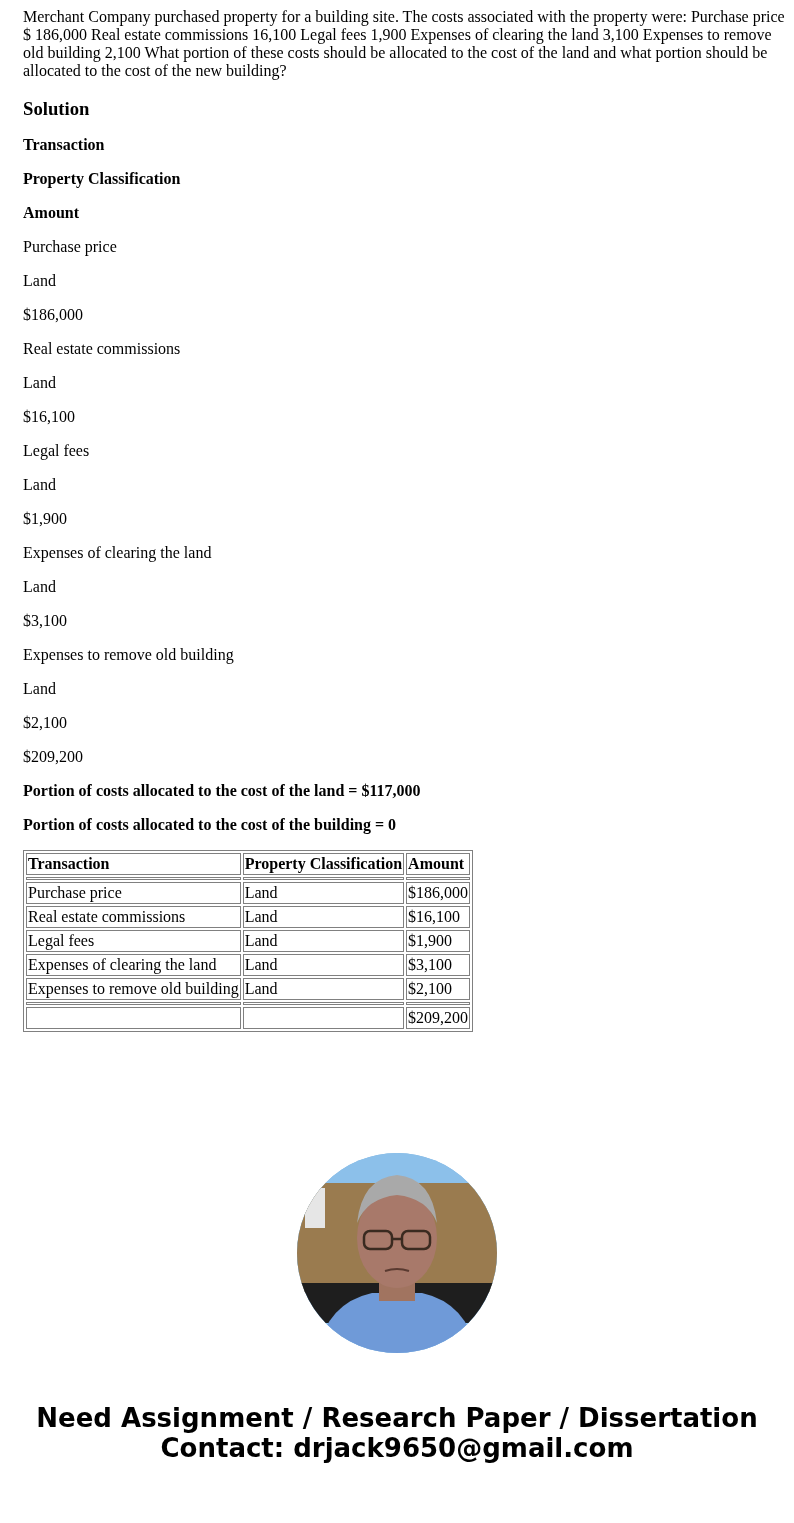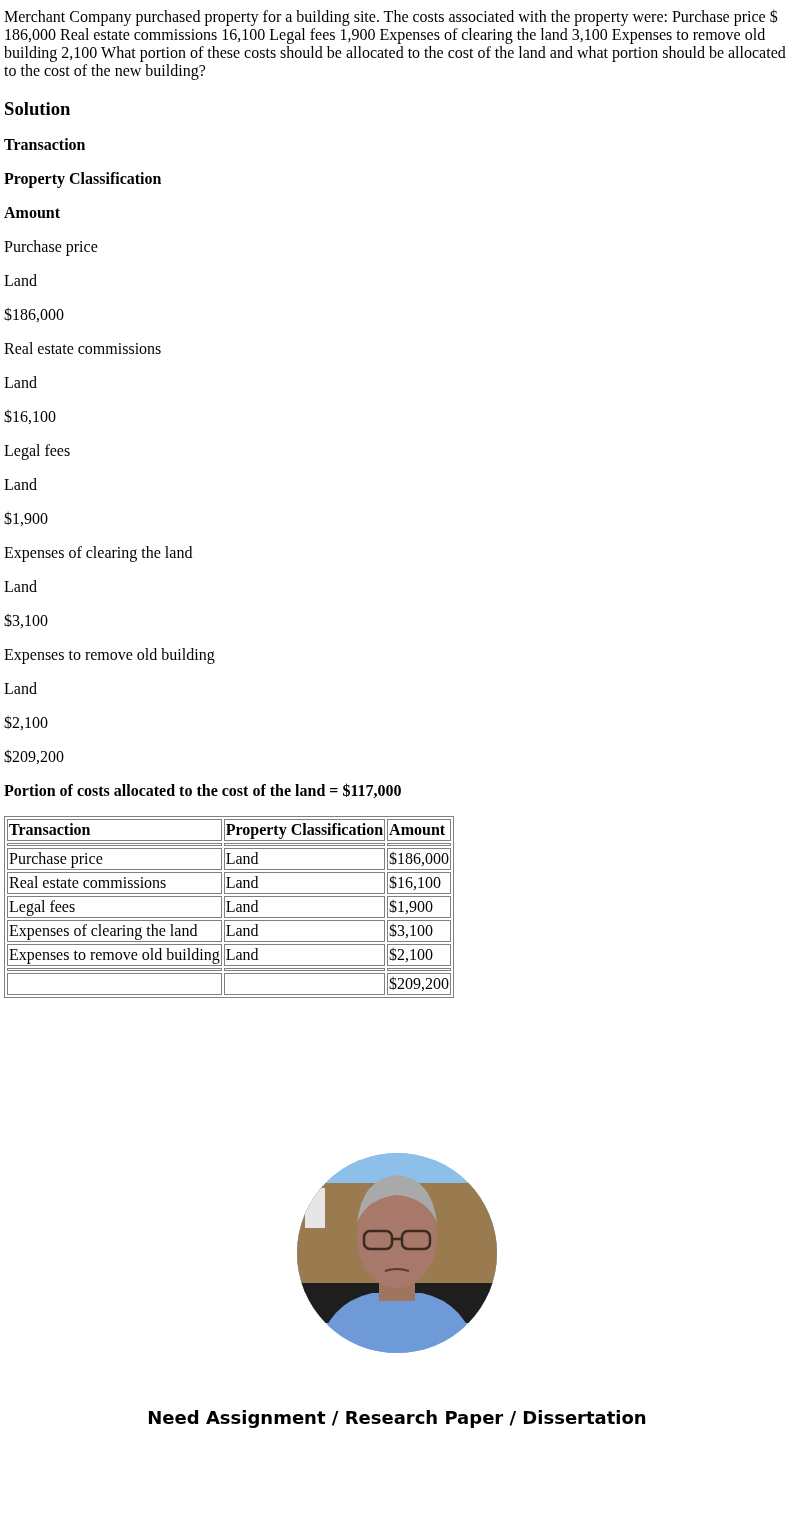--- a/index.html
+++ b/index.html
@@ -4,21 +4,21 @@
   <style>
     html, body { margin: 0; padding: 0; background: #ffffff; }
     body {
       width: 794px;
       min-height: 1523px;
       font-family: "Liberation Serif", serif;
       font-size: 16px;
       color: #000;
       position: relative;
     }
-    .content { padding: 8px 8px 0 4px; }
+    .content { padding: 8px 8px 0 23px; }
     .question { margin: 0; line-height: 18px; }
     h3.solution {
       font-size: 18.7px; font-weight: bold; margin: 18px 0 16px 0; line-height: 22px;
     }
     .plines p { margin: 16px 0 0 0; line-height: 18px; }
     .plines p.bold { font-weight: bold; }
     table.sol {
       border: 1px solid #808080;
       border-collapse: separate;
       border-spacing: 2px;
@@ -38,21 +38,21 @@
     }
     .avatar {
       position: absolute; left: 297px; top: 1153px;
       width: 200px; height: 200px; border-radius: 50%;
       overflow: hidden; background: #7fb3e0;
     }
     .promo {
       position: absolute; left: 0; top: 1403px; width: 794px;
       text-align: center;
       font-family: "DejaVu Sans", sans-serif;
-      font-weight: bold; font-size: 18px; line-height: 30px;
+      font-weight: bold; font-size: 26px; line-height: 30px;
     }
   </style>
 </head>
 <body>
 
 <div class="content">
   <p class="question">Merchant Company purchased property for a building site. The costs associated with the property were: Purchase price $ 186,000 Real estate commissions 16,100 Legal fees 1,900 Expenses of clearing the land 3,100 Expenses to remove old building 2,100 What portion of these costs should be allocated to the cost of the land and what portion should be allocated to the cost of the new building?</p>
   <h3 class="solution">Solution</h3>
 
   <div class="plines">
@@ -76,20 +76,21 @@
     <p>Land</p>
     <p>$3,100</p>
 
     <p>Expenses to remove old building</p>
     <p>Land</p>
     <p>$2,100</p>
 
     <p>$209,200</p>
 
     <p class="bold">Portion of costs allocated to the cost of the land = $117,000</p>
+    <p class="bold">Portion of costs allocated to the cost of the building = 0</p>
   </div>
 
   <table class="sol">
     <thead>
       <tr>
         <th>Transaction</th>
         <th>Property Classification</th>
         <th>Amount</th>
       </tr>
     </thead>
@@ -156,13 +157,14 @@
     <path d="M60 70 Q65 25 100 22 Q135 25 140 70 Q130 45 100 42 Q70 45 60 70 Z" fill="#a9a9a9"></path>
     <rect x="67" y="78" width="28" height="18" rx="6" fill="none" stroke="#3a2a20" stroke-width="2.5"></rect>
     <rect x="105" y="78" width="28" height="18" rx="6" fill="none" stroke="#3a2a20" stroke-width="2.5"></rect>
     <line x1="95" y1="86" x2="105" y2="86" stroke="#3a2a20" stroke-width="2.5"></line>
     <path d="M88 118 Q100 114 112 118" stroke="#5a3a30" stroke-width="2" fill="none"></path>
   </svg>
 </div>
 
 <div class="promo">
   <div>Need Assignment / Research Paper / Dissertation</div>
+  <div>Contact: drjack9650@gmail.com</div>
 </div>
 
 </body></html>

